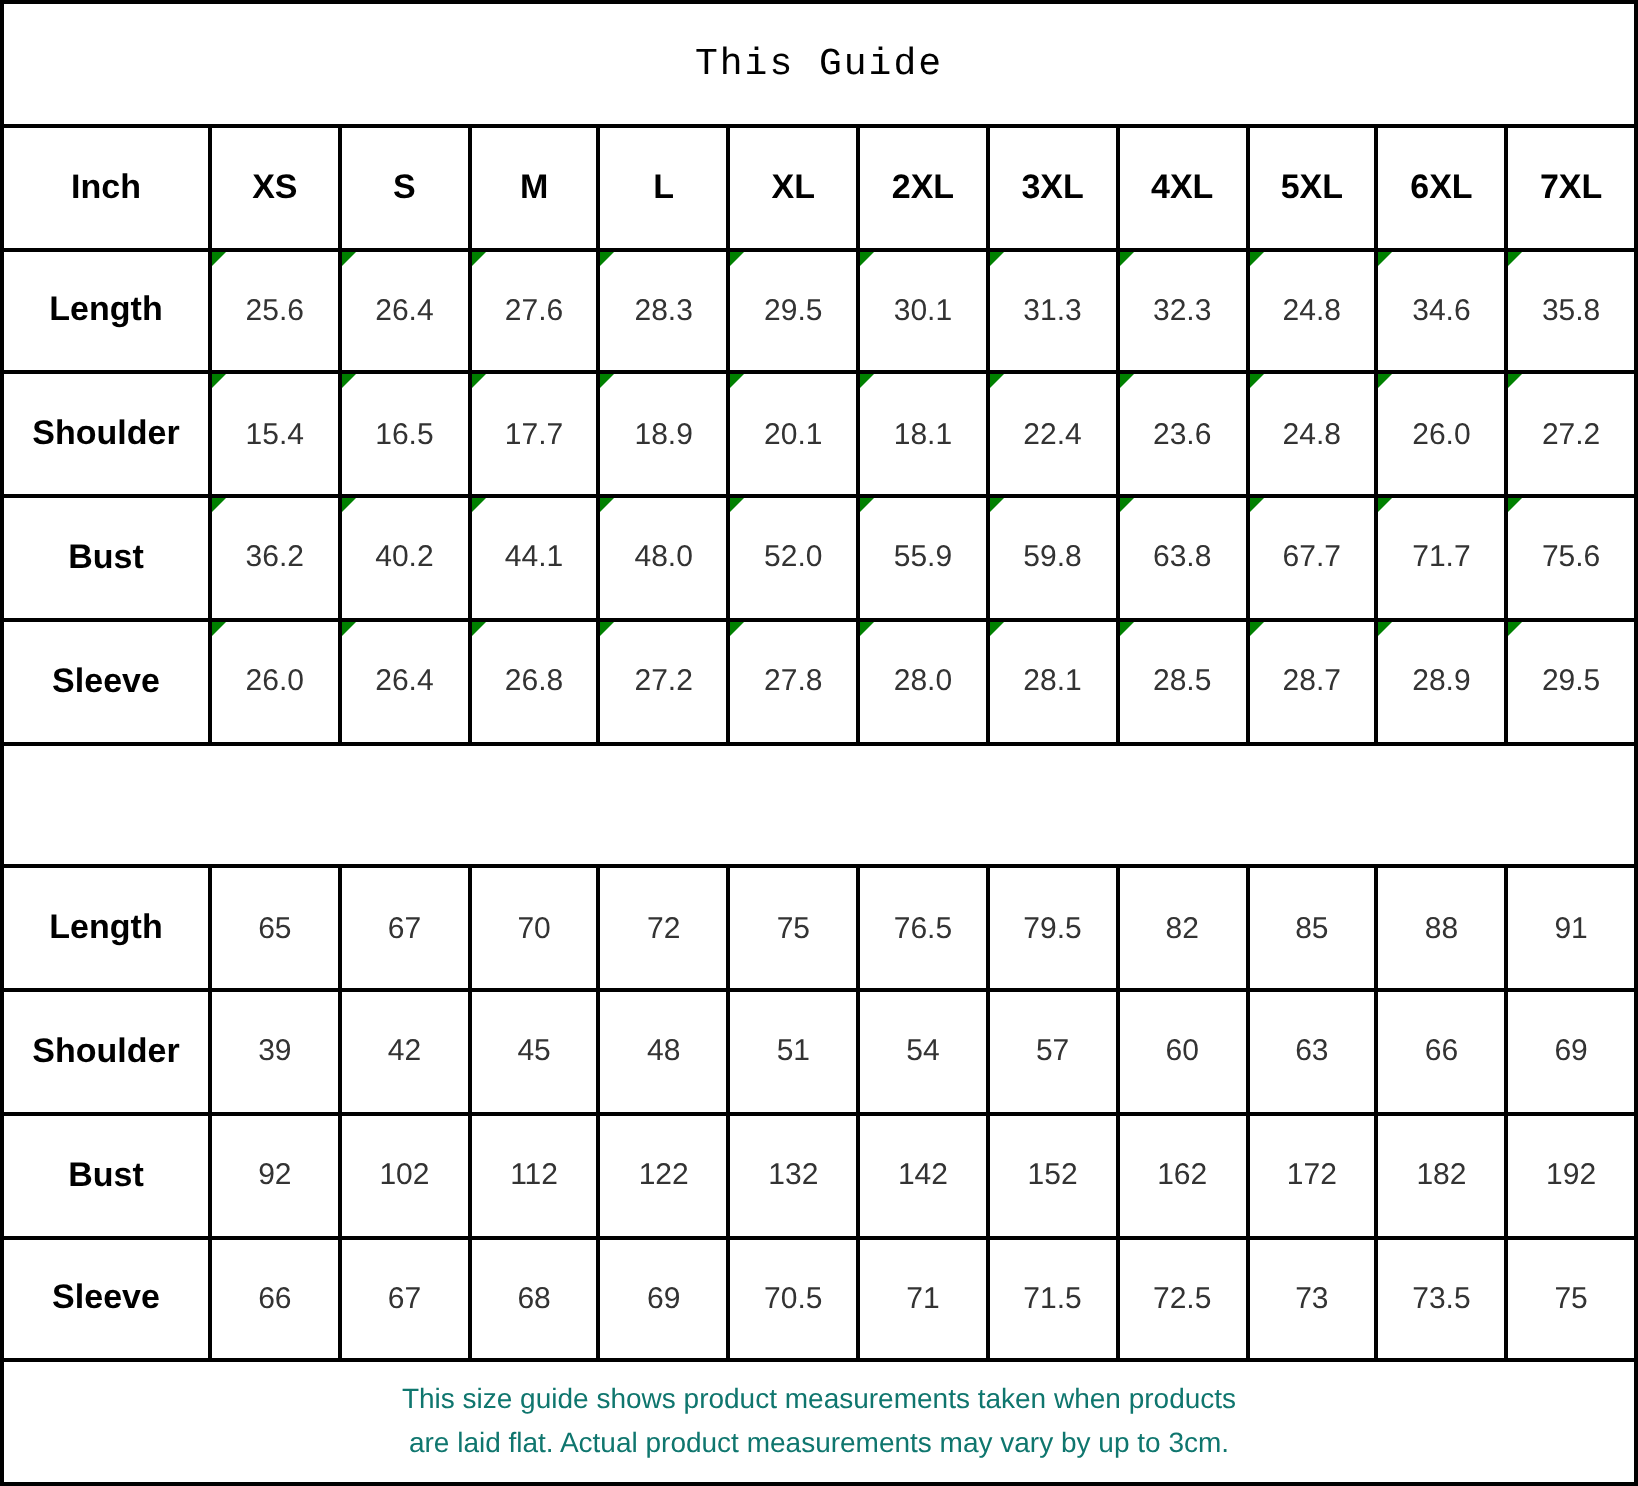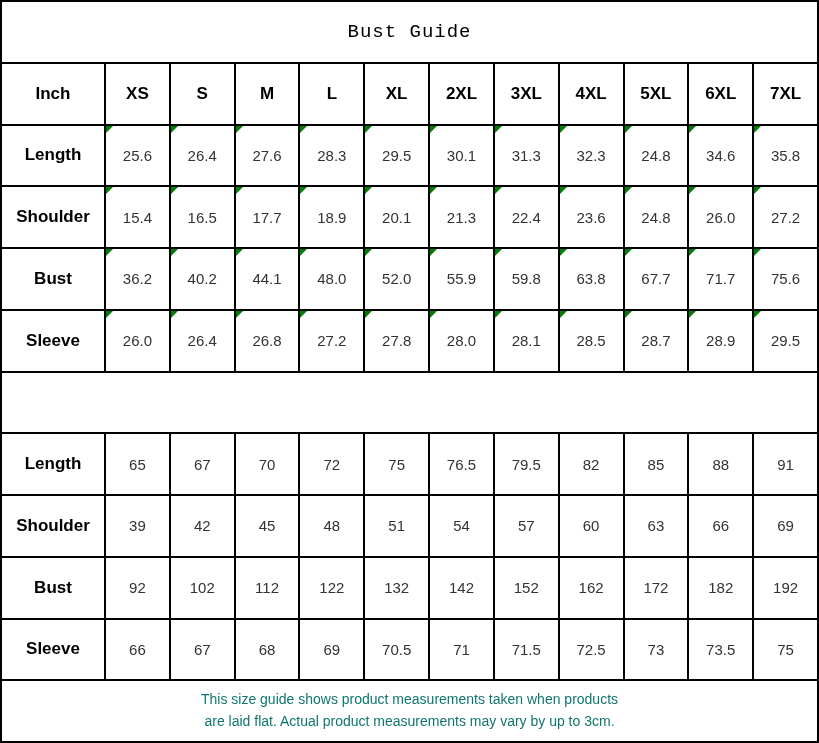--- a/index.html
+++ b/index.html
@@ -77,21 +77,21 @@
         <col>
         <col>
         <col>
         <col>
         <col>
         <col>
         <col>
     </colgroup>
     <tbody>
       <tr>
-        <td colspan="12" class="title-cell">Bust Guide</td>
+        <td colspan="12" class="title-cell">This Guide</td>
       </tr>
     </tbody>
     <tbody id="inch-body">
         <tr>
           <th class="unit-label">Inch</th>
           <th class="size-header">XS</th>
           <th class="size-header">S</th>
           <th class="size-header">M</th>
           <th class="size-header">L</th>
           <th class="size-header">XL</th>
@@ -116,21 +116,21 @@
           <td class="measure-value"><span class="val">34.6</span><span class="tri"></span></td>
           <td class="measure-value"><span class="val">35.8</span><span class="tri"></span></td>
         </tr>
         <tr>
           <th class="measure-label">Shoulder</th>
           <td class="measure-value"><span class="val">15.4</span><span class="tri"></span></td>
           <td class="measure-value"><span class="val">16.5</span><span class="tri"></span></td>
           <td class="measure-value"><span class="val">17.7</span><span class="tri"></span></td>
           <td class="measure-value"><span class="val">18.9</span><span class="tri"></span></td>
           <td class="measure-value"><span class="val">20.1</span><span class="tri"></span></td>
-          <td class="measure-value"><span class="val">21.3</span><span class="tri"></span></td>
+          <td class="measure-value"><span class="val">18.1</span><span class="tri"></span></td>
           <td class="measure-value"><span class="val">22.4</span><span class="tri"></span></td>
           <td class="measure-value"><span class="val">23.6</span><span class="tri"></span></td>
           <td class="measure-value"><span class="val">24.8</span><span class="tri"></span></td>
           <td class="measure-value"><span class="val">26.0</span><span class="tri"></span></td>
           <td class="measure-value"><span class="val">27.2</span><span class="tri"></span></td>
         </tr>
         <tr>
           <th class="measure-label">Bust</th>
           <td class="measure-value"><span class="val">36.2</span><span class="tri"></span></td>
           <td class="measure-value"><span class="val">40.2</span><span class="tri"></span></td>

